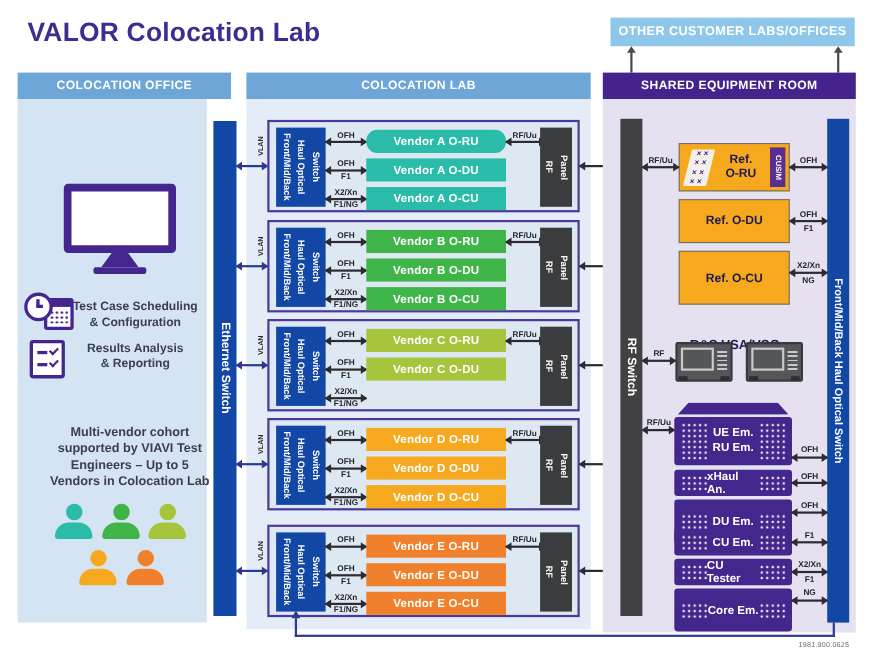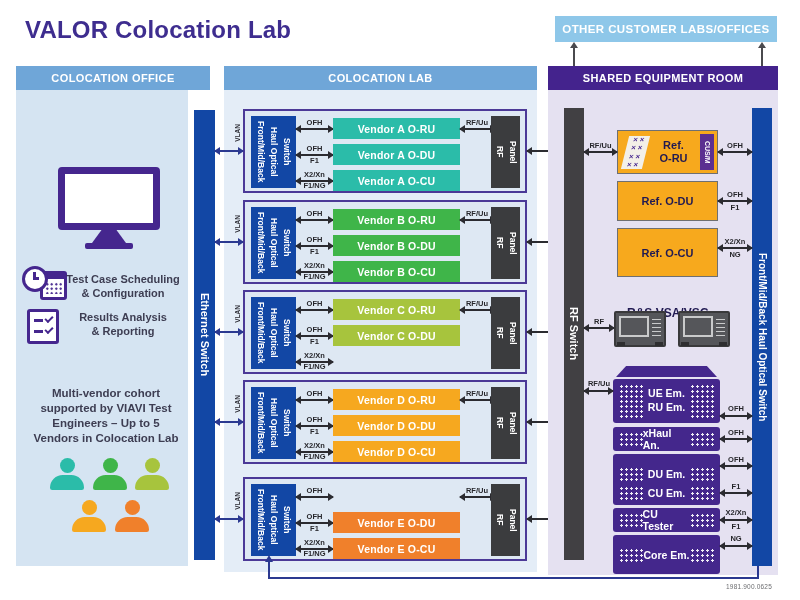--- a/index.html
+++ b/index.html
@@ -57,21 +57,21 @@
                background-image:radial-gradient(circle,#45268E 1.1px,transparent 1.3px); background-size:4.5px 4.5px; }
   .clock { position:absolute; left:22px; top:266px; width:26px; height:26px; border:3.5px solid #45268E; border-radius:50%; background:#fff; z-index:2; }
   .clock::before { content:""; position:absolute; left:8px; top:3px; width:2.5px; height:7px; background:#45268E; }
   .clock::after  { content:""; position:absolute; left:8px; top:8px; width:6px; height:2.5px; background:#45268E; }
   .check { position:absolute; left:27px; top:309px; width:32px; height:35px; border:3px solid #45268E; border-radius:3px; background:#fff; }
   .check .d1,.check .d2 { position:absolute; left:4px; width:9px; height:3px; background:#45268E; }
   .check .d1 { top:7px; } .check .d2 { top:18px; }
   .check .t1,.check .t2 { position:absolute; left:15px; width:8px; height:5px; border-left:2.5px solid #45268E; border-bottom:2.5px solid #45268E; transform:rotate(-45deg); }
   .check .t1 { top:4px; } .check .t2 { top:15px; }
   .feat { position:absolute; left:62px; width:122px; font-size:11px; font-weight:bold; color:#3D3D52; text-align:center; line-height:1.25; }
-  .note { position:absolute; left:28px; top:386px; width:156px; font-size:11.5px; font-weight:bold; color:#3D3D52; text-align:center; line-height:1.3; }
+  .note { position:absolute; left:40px; top:386px; width:156px; font-size:11.5px; font-weight:bold; color:#3D3D52; text-align:center; line-height:1.3; }
   .person { position:absolute; width:34px; }
   .person .phead { width:15px; height:15px; border-radius:50%; background:currentColor; margin:0 auto 2px; }
   .person .pbody { width:34px; height:15px; background:currentColor; border-radius:17px 17px 3px 3px; }
 
   
   .refbox { position:absolute; left:617px; width:101px; background:#F7A91D; border:1.5px solid #6E6F72;
             color:#211A52; font-weight:bold; font-size:11px; }
   .refbox.cen { display:flex; align-items:center; justify-content:center; }
   .reftext { position:absolute; left:30px; right:18px; top:0; bottom:0; display:flex; flex-direction:column; justify-content:center; align-items:center; line-height:1.2; }
   .ant { position:absolute; left:7px; top:5px; width:21px; height:33px; background:#F3F0E8; transform:skewX(-14deg);
@@ -180,21 +180,21 @@
 Switch</span>
       </div>
     <div class="lbl" style="left:51px;top:8px;width:37px">OFH</div>
     <div class="darr c-dark" style="left:51px;top:17px;width:37px"></div>
     <div class="lbl" style="left:51px;top:34px;width:37px">OFH</div>
     <div class="darr c-dark" style="left:51px;top:43px;width:37px"></div>
     <div class="lbl" style="left:51px;top:46px;width:37px">F1</div>
     <div class="lbl" style="left:51px;top:60px;width:37px">X2/Xn</div>
     <div class="darr c-dark" style="left:51px;top:69px;width:37px"></div>
     <div class="lbl" style="left:51px;top:71px;width:37px">F1/NG</div>
-    <div class="vbox" style="top: 7px; background-color: rgb(43, 188, 169);">Vendor A O-RU</div>
+    <div class="vbox" style="top: 7px; background-color: rgb(43, 188, 169); border-radius: 10px;">Vendor A O-RU</div>
     <div class="vbox" style="top: 33px; background-color: rgb(43, 188, 169);">Vendor A O-DU</div>
     <div class="vbox" style="top: 59px; background-color: rgb(43, 188, 169);">Vendor A O-CU</div>
     <div class="lbl" style="left:212px;top:8px;width:40px">RF/Uu</div>
     <div class="darr c-dark" style="left:215px;top:17px;width:35px"></div>
     <div class="rfpanel">
         <span class="vtext-lr pre">RF
 Panel</span>
       </div>
   </div>
 
@@ -291,20 +291,21 @@
 Switch</span>
       </div>
     <div class="lbl" style="left:51px;top:8px;width:37px">OFH</div>
     <div class="darr c-dark" style="left:51px;top:17px;width:37px"></div>
     <div class="lbl" style="left:51px;top:34px;width:37px">OFH</div>
     <div class="darr c-dark" style="left:51px;top:43px;width:37px"></div>
     <div class="lbl" style="left:51px;top:46px;width:37px">F1</div>
     <div class="lbl" style="left:51px;top:60px;width:37px">X2/Xn</div>
     <div class="darr c-dark" style="left:51px;top:69px;width:37px"></div>
     <div class="lbl" style="left:51px;top:71px;width:37px">F1/NG</div>
+    <div class="vbox" style="top: 7px; background-color: rgb(240, 128, 43);">Vendor E O-RU</div>
     <div class="vbox" style="top: 33px; background-color: rgb(240, 128, 43);">Vendor E O-DU</div>
     <div class="vbox" style="top: 59px; background-color: rgb(240, 128, 43);">Vendor E O-CU</div>
     <div class="lbl" style="left:212px;top:8px;width:40px">RF/Uu</div>
     <div class="darr c-dark" style="left:215px;top:17px;width:35px"></div>
     <div class="rfpanel">
         <span class="vtext-lr pre">RF
 Panel</span>
       </div>
   </div>
 

